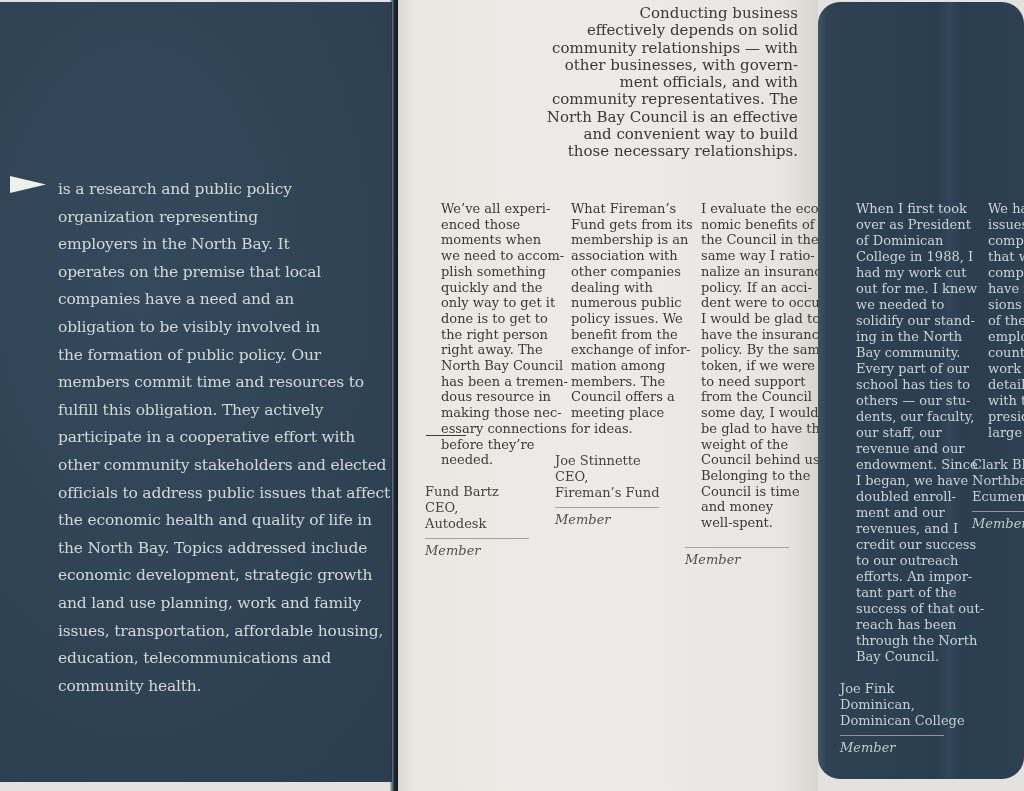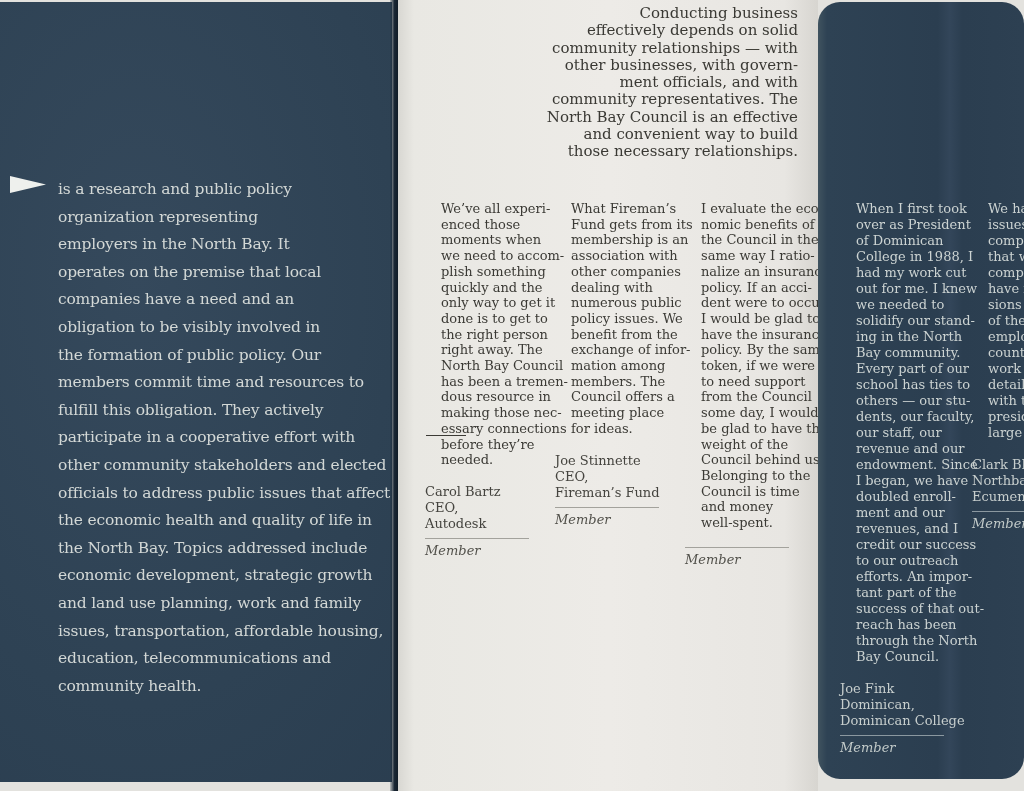--- a/index.html
+++ b/index.html
@@ -115,21 +115,21 @@
 right away. The
 North Bay Council
 has been a tremen-
 dous resource in
 making those nec-
 essary connections
 before they’re
 needed.</p>
     <div id="before-underline"></div>
     <div class="sig">
-      <p>Carol Bartz</p>
+      <p>Fund Bartz</p>
       <p>CEO,</p>
       <p>Autodesk</p>
     </div>
     <div class="sig-rule"></div>
     <p class="member">Member</p>
   </div>
 
   <div class="testimonial" style="left:157px;">
     <p class="quote">What Fireman’s
 Fund gets from its

